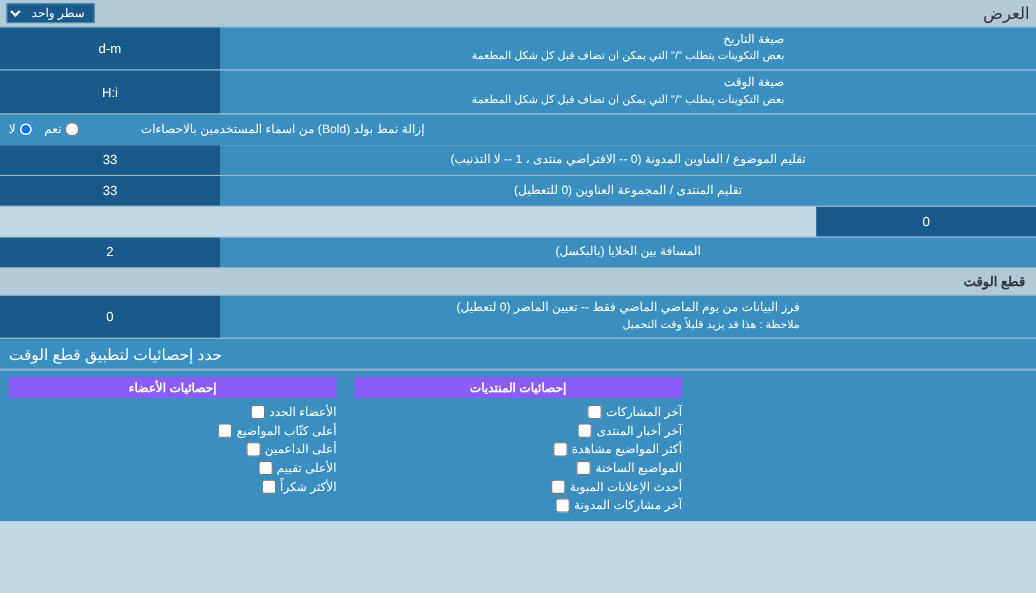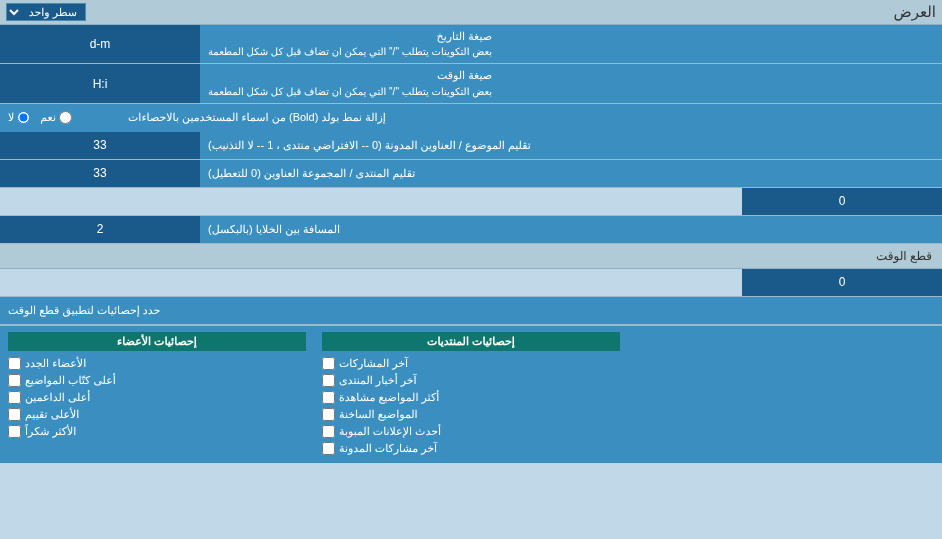--- a/index.html
+++ b/index.html
@@ -19,21 +19,21 @@
       border-bottom: 1px solid #a0b8c8;
       min-height: 28px;
     }
     .row-label {
       background: #3a8fc0;
       color: #fff;
       padding: 4px 8px;
       flex: 1;
       display: flex;
       align-items: center;
-      justify-content: flex-end;
+      justify-content: center;
       text-align: right;
       font-size: 11px;
       line-height: 1.4;
     }
     .row-input {
       background: #1a5a8a;
       min-width: 200px;
       max-width: 200px;
       display: flex;
       align-items: center;
@@ -46,21 +46,21 @@
       border: none;
       outline: none;
       text-align: center;
       font-size: 12px;
       width: 100%;
       font-family: Arial, Tahoma, sans-serif;
     }
     .section-header {
       background: #b0cad8;
       color: #333;
-      font-weight: normal;
+      font-weight: bold;
       padding: 5px 10px;
       text-align: right;
       border-bottom: 1px solid #90afc0;
       font-size: 12px;
     }
     .radio-row {
       display: flex;
       align-items: center;
       background: #3a8fc0;
       color: #fff;
@@ -92,49 +92,50 @@
       display: flex;
       background: #3a8fc0;
       padding: 6px 0;
       border-top: 1px solid #a0b8c8;
     }
     .checkbox-col {
       flex: 1;
       padding: 0 8px;
     }
     .checkbox-col-label {
-      background: #0f766e;
+      background: #8b5cf6;
       color: #fff;
       font-weight: bold;
       padding: 3px 8px;
       text-align: center;
       font-size: 11px;
       margin-bottom: 4px;
     }
     .checkbox-item {
       display: flex;
       align-items: center;
       gap: 4px;
       color: #fff;
       font-size: 11px;
       padding: 2px 0;
-      justify-content: flex-end;
+      justify-content: flex-start;
       direction: rtl;
+      margin-left: 34px;
     }
     .checkbox-item input[type="checkbox"] {
       cursor: pointer;
     }
     .limit-row {
       background: #3a8fc0;
       color: #fff;
       padding: 4px 8px;
       display: flex;
       align-items: center;
       justify-content: flex-end;
-      font-size: 11px;
+      font-size: 14px;
       min-height: 28px;
       border-bottom: 1px solid #a0b8c8;
     }
     .top-row {
       background: #b0cad8;
       display: flex;
       align-items: center;
       justify-content: space-between;
       padding: 3px 6px;
       border-bottom: 1px solid #90afc0;
@@ -231,20 +232,26 @@
   <div class="row">
     <div class="row-label">المسافة بين الخلايا (بالبكسل)</div>
     <div class="row-input">
       <input type="text" value="2" style="">
     </div>
   </div>
 
   <div class="section-header">قطع الوقت</div>
 
   <div class="row">
+    <div class="row-label">
+      <span>
+        <div>فرز البيانات من يوم الماضي الماضي فقط -- تعيين الماضر (0 لتعطيل)</div>
+        <div class="multiline-label">ملاحظة : هذا قد يزيد قليلاً وقت التحميل</div>
+      </span>
+    </div>
     <div class="row-input">
       <input type="text" value="0" style="">
     </div>
   </div>
 
   <div class="limit-row">
     <span>حدد إحصائيات لتطبيق قطع الوقت</span>
   </div>
 
   <div class="checkbox-section">

